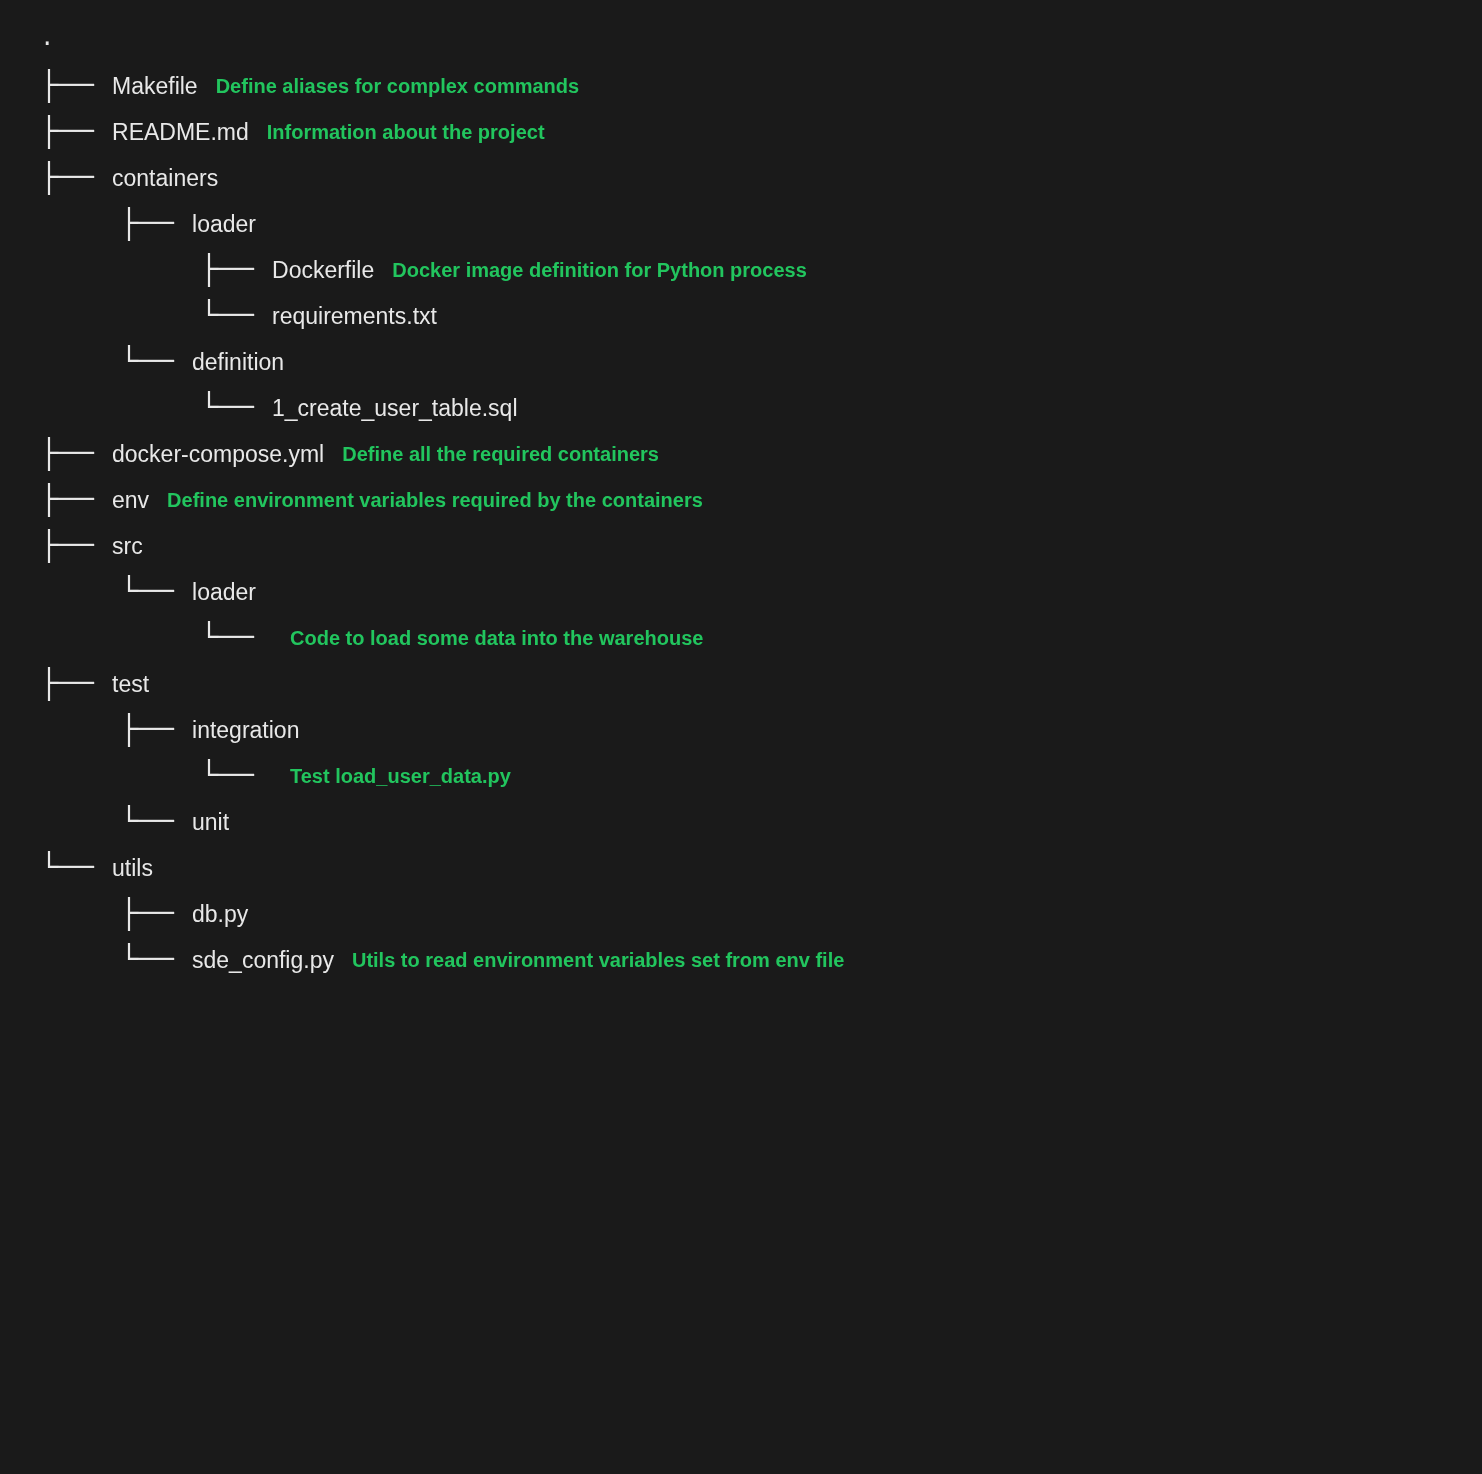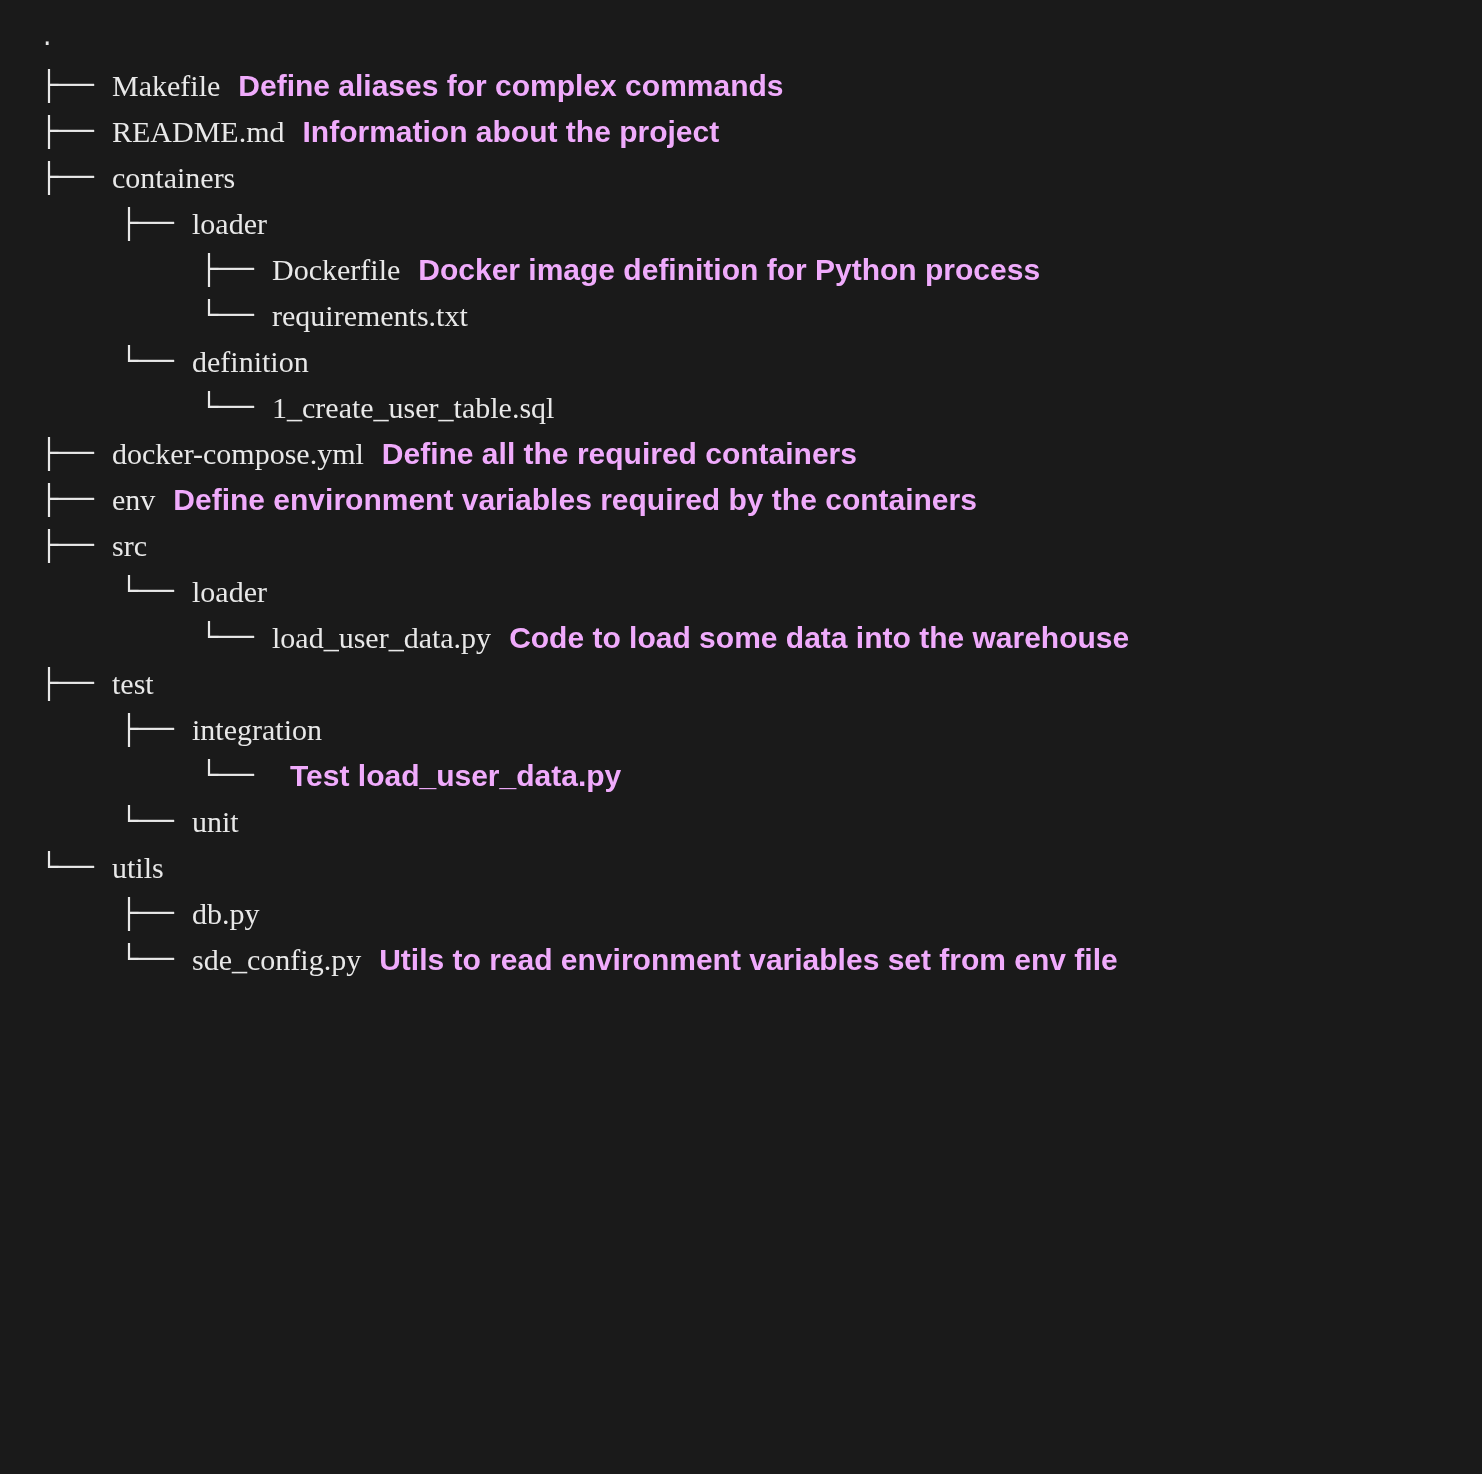--- a/index.html
+++ b/index.html
@@ -16,30 +16,30 @@
       width: 1482px;
       padding: 20px 40px;
       overflow-x: hidden;
     }
 
     .tree {
       padding-top: 10px;
     }
 
     .tree-label {
-      font-size: 30px;
+      font-size: 23px;
       font-weight: 400;
       color: #e8e8e8;
       white-space: nowrap;
-      font-family: Liberation Serif, serif;
+      font-family: Liberation Sans, sans-serif;
     }
 
     .annotation {
-      color: #f0abfc;
-      font-size: 30px;
+      color: #22c55e;
+      font-size: 20px;
       font-weight: 700;
       margin-left: 18px;
       white-space: nowrap;
       font-family: Arial, sans-serif;
     }
 
     .root-dot {
       font-size: 24px;
       color: #e8e8e8;
       padding-bottom: 6px;
@@ -114,21 +114,20 @@
       <div class="row" style="padding-left: 0px;">
         <span class="branch">├── </span>
         <span class="tree-label">src</span>
       </div>
       <div class="row" style="padding-left: 80px;">
         <span class="branch">└── </span>
         <span class="tree-label">loader</span>
       </div>
       <div class="row" style="padding-left: 160px;">
         <span class="branch">└── </span>
-        <span class="tree-label">load_user_data.py</span>
         <span class="annotation">Code to load some data into the warehouse</span>
       </div>
       <div class="row" style="padding-left: 0px;">
         <span class="branch">├── </span>
         <span class="tree-label">test</span>
       </div>
       <div class="row" style="padding-left: 80px;">
         <span class="branch">├── </span>
         <span class="tree-label">integration</span>
       </div>

